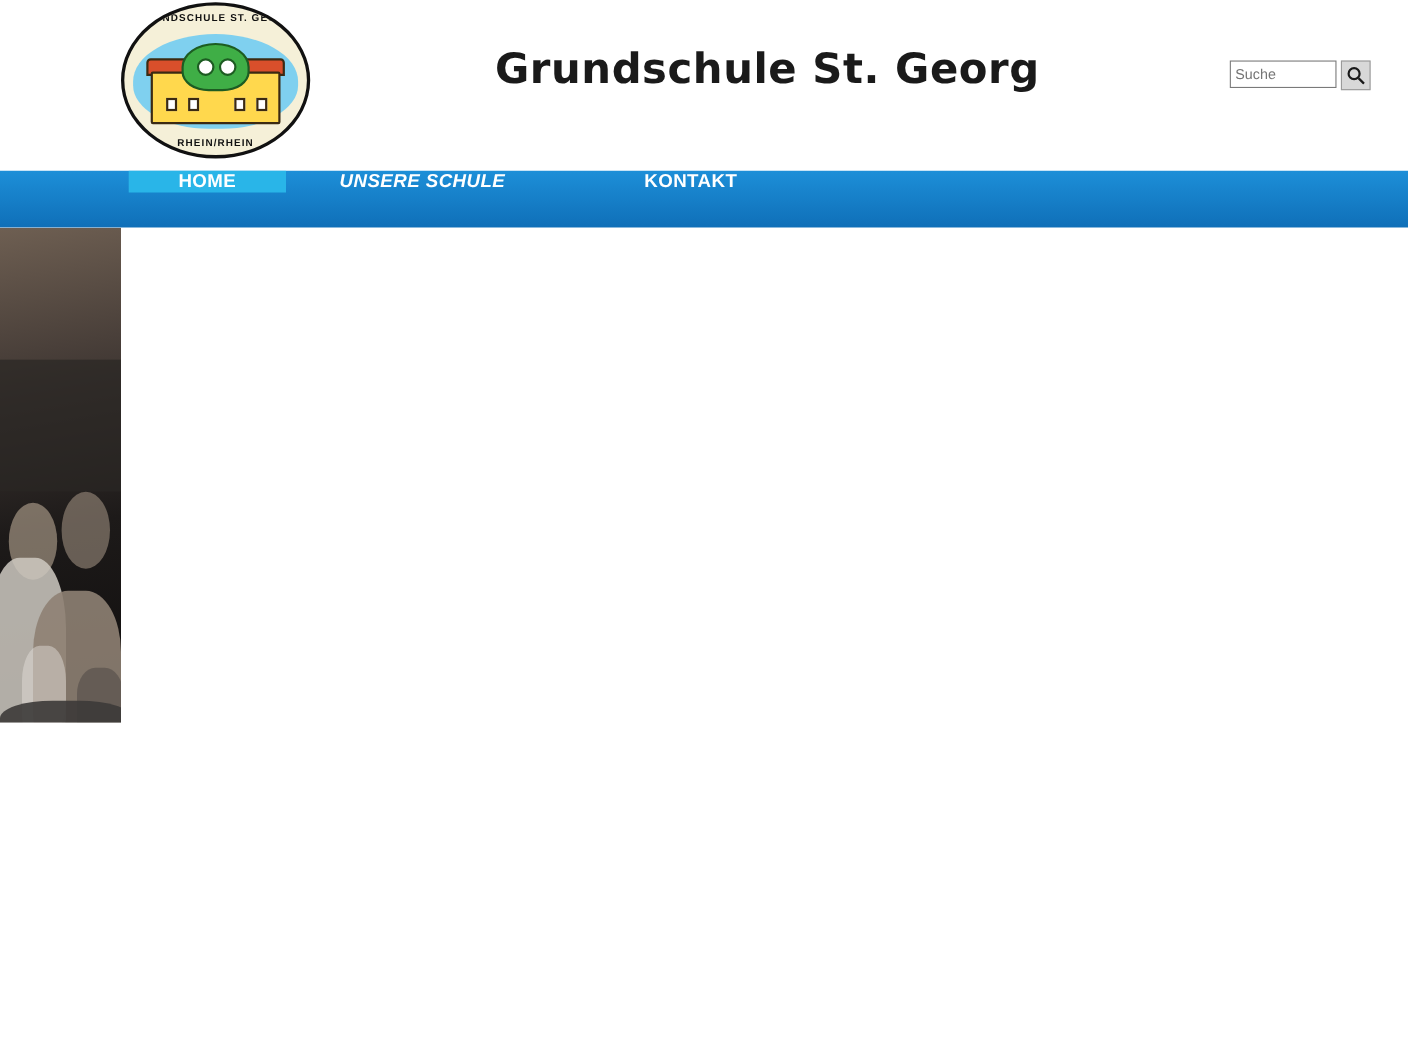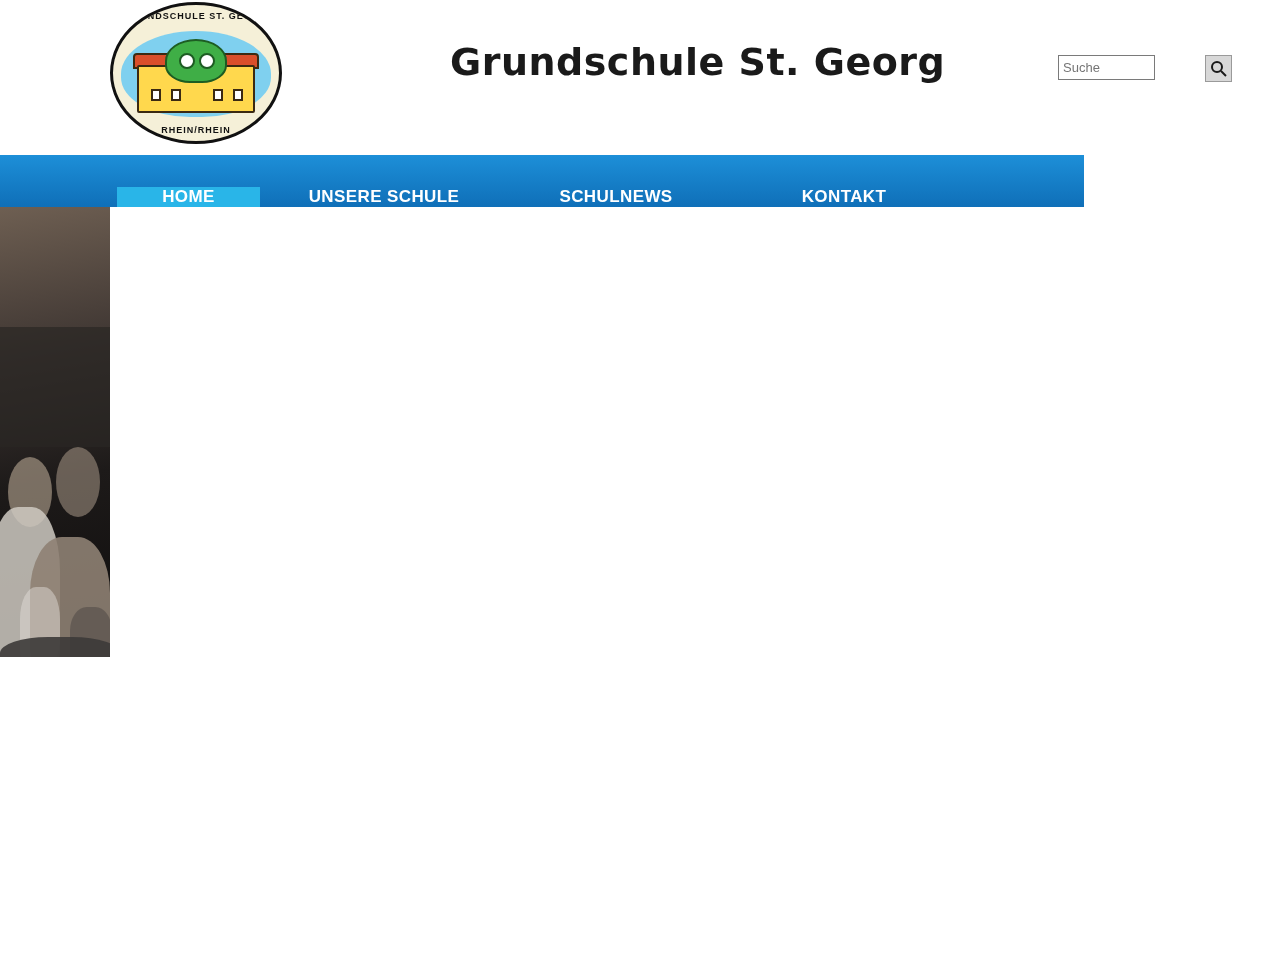--- a/index.html
+++ b/index.html
@@ -104,24 +104,23 @@
     font-family: "DejaVu Sans", sans-serif;
     font-size: 38px;
     font-weight: bold;
     color: #1a1a1a;
     letter-spacing: 0.5px;
     white-space: nowrap;
   }
 
   .search-area {
     position: absolute;
-    right: 48px; top: 55px;
+    right: 34px; top: 55px;
     display: flex;
     align-items: flex-start;
-    gap: 46px;
   }
   .search-input {
     width: 97px;
     height: 25px;
     padding: 2px 4px;
     font-size: 13px;
     font-family: "Liberation Sans", sans-serif;
     color: #222;
     border: 1px solid #7a7a7a;
     background: #fff;
@@ -133,41 +132,41 @@
     background: #d8d8d8;
     border: 1px solid #9a9a9a;
     display: flex; align-items: center; justify-content: center;
     cursor: pointer;
     padding: 0;
   }
   .search-btn svg { display: block; }
 
   
   .nav {
-    width: 1084px;
+    width: 1280px;
     height: 52px;
     background: linear-gradient(#1d8fd8, #0f6fb8);
     display: flex;
-    align-items: flex-end;
+    align-items: flex-start;
   }
   .nav-spacer { width: 117px; flex: 0 0 117px; }
   .nav-item {
     display: flex;
     align-items: center;
     justify-content: center;
     color: #ffffff;
     font-size: 17px;
     font-weight: bold;
     letter-spacing: 0.4px;
     cursor: pointer;
     padding: 0 10px;
     white-space: nowrap;
   }
   .nav-item.home { width: 143px; flex: 0 0 143px; background: #29b5e8; }
-  .nav-item.unsere { width: 248px; flex: 0 0 248px; }
+  .nav-item.unsere { width: 248px; flex: 0 0 248px; font-style: italic; }
   .nav-item.news { width: 216px; flex: 0 0 216px; }
   .nav-item.eltern { width: 248px; flex: 0 0 248px; }
   .nav-item.kontakt { width: 240px; flex: 0 0 240px; }
 
   
   .banner {
     position: relative;
     width: 1280px;
     height: 450px;
     background: #ffffff;
@@ -232,21 +231,20 @@
         <line x1="11" y1="11" x2="16" y2="16" stroke="#1a1a1a" stroke-width="2"></line>
       </svg>
     </button>
   </div>
 </div>
 
 <div class="nav">
   <div class="nav-spacer"></div>
   <div class="nav-item home">HOME</div>
   <div class="nav-item unsere">UNSERE SCHULE</div>
-  <div class="nav-item news">SCHULNEWS</div>
   <div class="nav-item kontakt">KONTAKT</div>
 </div>
 
 <div class="banner">
   <div class="banner-photo">
     <div class="bp-layer bp6"></div>
     <div class="bp-layer bp4"></div>
     <div class="bp-layer bp5"></div>
     <div class="bp-layer bp1"></div>
     <div class="bp-layer bp2"></div>

